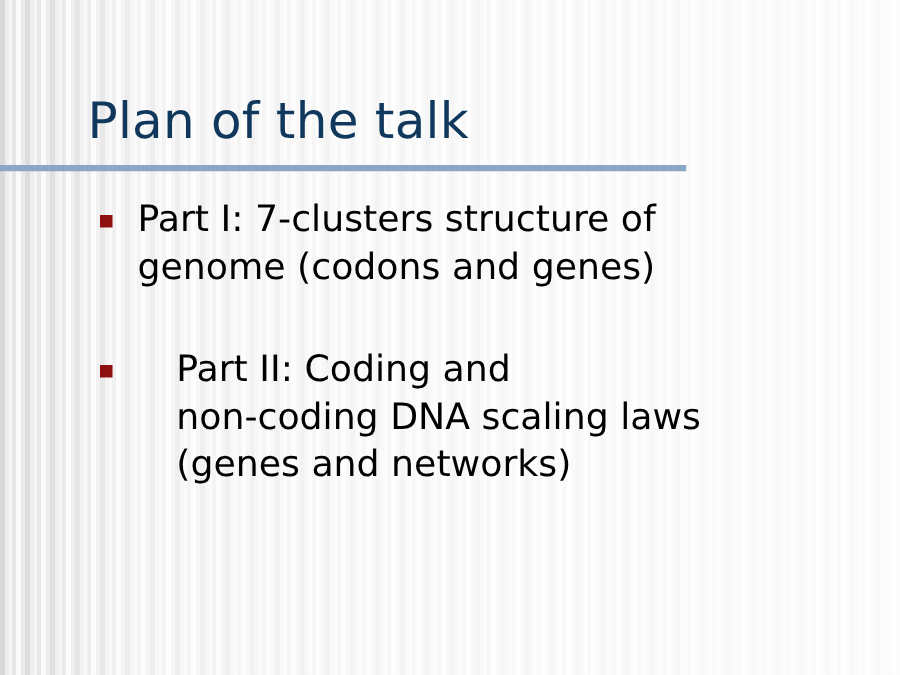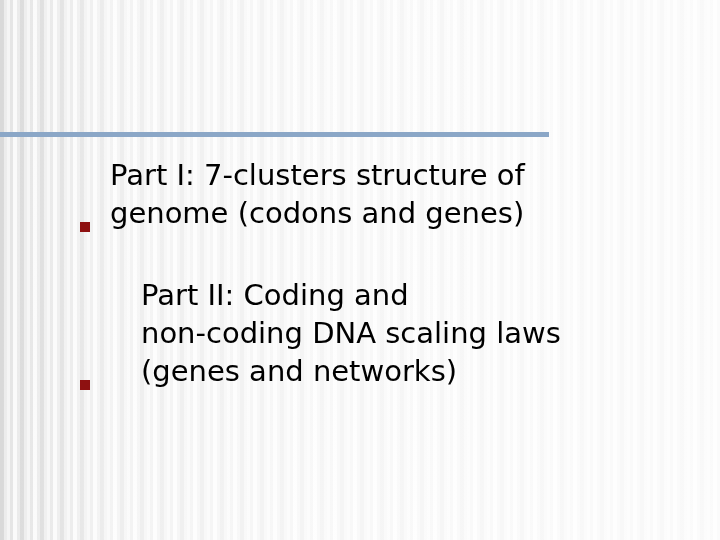--- a/index.html
+++ b/index.html
@@ -74,21 +74,21 @@
   
   #body {
     position: absolute;
     left: 80px;
     top: 156px;
     width: 560px;
   }
 
   .bullet-row {
     display: flex;
-    align-items: flex-end;
+    align-items: flex-start;
   }
   .bullet-row + .bullet-row {
     margin-top: 44px;
     gap: 31px;
   }
 
   .bullet-marker {
     flex: 0 0 auto;
     width: 10px;
     height: 10px;
@@ -106,20 +106,21 @@
   }
 </style>
 </head>
 <body>
 
 <div id="slide">
 
   <div class="bg-stripes"></div>
   <div class="bg-fade"></div>
 
+  <div id="slide-title">Plan of the talk</div>
 
   <div id="title-rule"></div>
 
   <div id="body">
 
     <div class="bullet-row">
       <span class="bullet-marker"></span>
       <span class="bullet-text">Part I: 7-clusters structure of
 genome (codons and genes)</span>
     </div>

